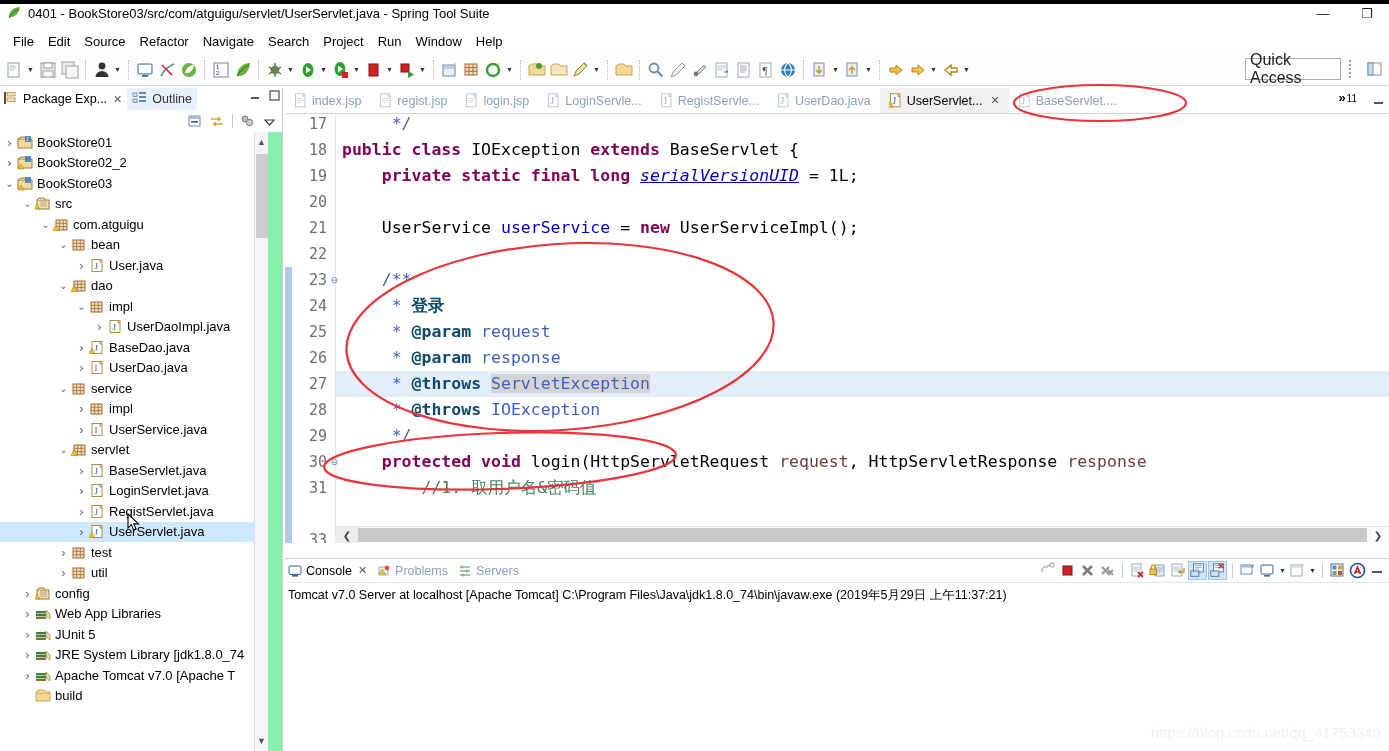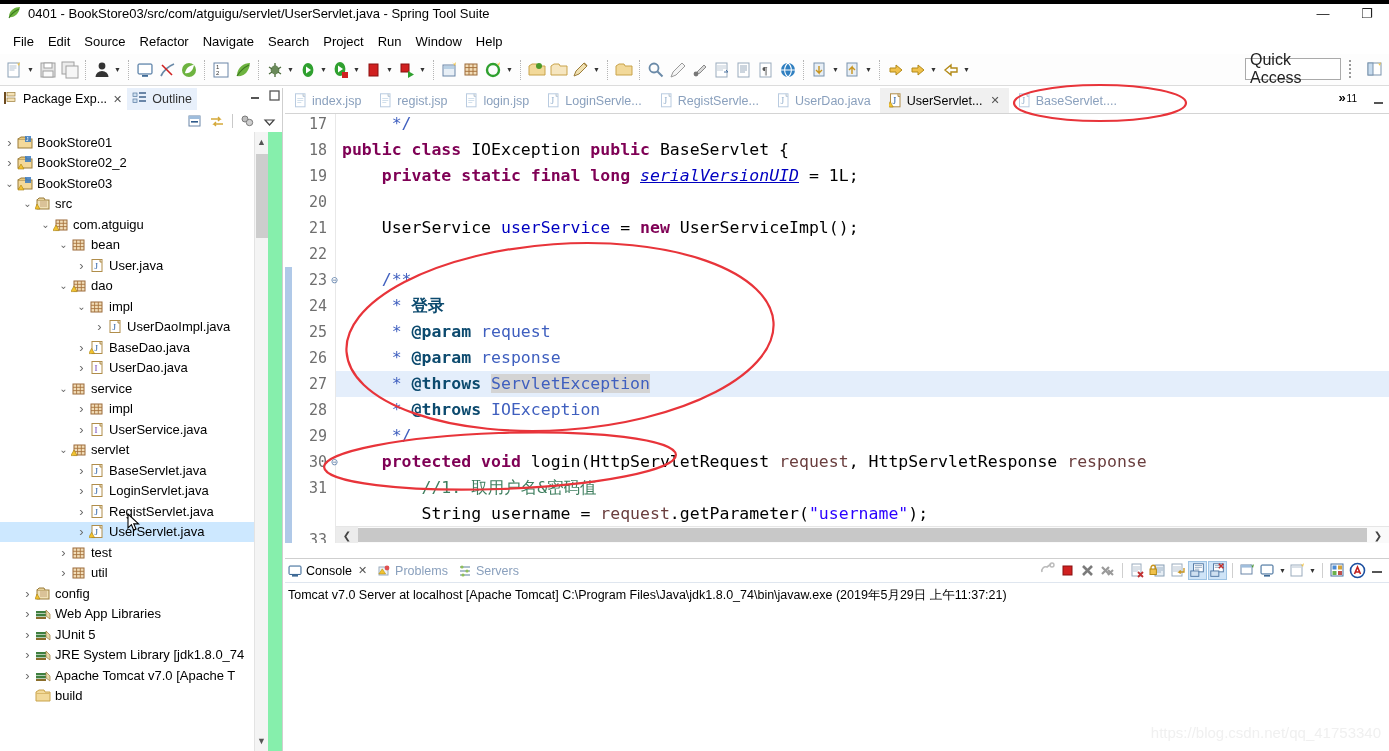--- a/index.html
+++ b/index.html
@@ -876,35 +876,34 @@
           <div class="lnum" style="top: 283px;">28</div>
           <div class="lnum" style="top: 309px;">29</div>
           <div class="lnum" style="top: 335px;">30</div>
           <div class="fold" style="top: 335px;">⊖</div>
           <div class="lnum" style="top: 361px;">31</div>
           <div class="lnum" style="top: 387px; margin-top: 47px;">32</div>
           <div class="lnum" style="top: 413px;">33</div>
         </div>
       <div class="codearea" id="code-root">
           <div class="cline" style="top: -3px;"><span class="c">     */</span></div>
-          <div class="cline" style="top: 23px;"><span class="k">public class </span><span class="t">IOException </span><span class="k">public </span><span class="t">BaseServlet {</span></div>
+          <div class="cline" style="top: 23px;"><span class="k">public class </span><span class="t">IOException </span><span class="k">extends </span><span class="t">BaseServlet {</span></div>
           <div class="cline" style="top: 49px;"><span class="t">    </span><span class="k">private static final long </span><span class="f">serialVersionUID</span><span class="t"> = 1L;</span></div>
           <div class="cline" style="top: 75px;"></div>
           <div class="cline" style="top: 101px;"><span class="t">    UserService </span><span class="fld">userService</span><span class="t"> = </span><span class="k">new </span><span class="t">UserServiceImpl();</span></div>
           <div class="cline" style="top: 127px;"></div>
           <div class="cline" style="top: 153px;"><span class="c">    /**</span></div>
           <div class="cline" style="top: 179px;"><span class="c">     * </span><span class="ct">登录</span></div>
           <div class="cline" style="top: 205px;"><span class="c">     * </span><span class="ct">@param </span><span class="c">request</span></div>
           <div class="cline" style="top: 231px;"><span class="c">     * </span><span class="ct">@param </span><span class="c">response</span></div>
           <div class="cline hl" style="top: 257px;"><span class="c">     * </span><span class="ct">@throws </span><span class="c mark">ServletException</span></div>
           <div class="cline" style="top: 283px;"><span class="c">     * </span><span class="ct">@throws </span><span class="c">IOException</span></div>
           <div class="cline" style="top: 309px;"><span class="c">     */</span></div>
           <div class="cline" style="top: 335px;"><span class="t">    </span><span class="k">protected void </span><span class="t">login(HttpServletRequest </span><span class="p">request</span><span class="t">, HttpServletResponse </span><span class="p">response</span></div>
           <div class="cline" style="top: 361px;"><span class="cm">        //1. 取用户名&amp;密码值</span></div>
-          <div class="cline" style="top: 387px;"><span class="t">        String username = </span><span class="p">request</span><span class="t">.getParameter(</span><span class="s">"username"</span><span class="t">);</span></div>
           <div class="cline" style="top: 413px;"><span class="t">        String password = </span><span class="p">request</span><span class="t">.getParameter(</span><span class="s">"password"</span><span class="t">);</span></div>
         </div>
       <div class="hscroll">
         <div class="hs-left">❮</div>
         <div class="hs-track"></div>
         <div class="hs-right">❯</div>
       </div>
     </div>
 
     <div class="console-panel">

